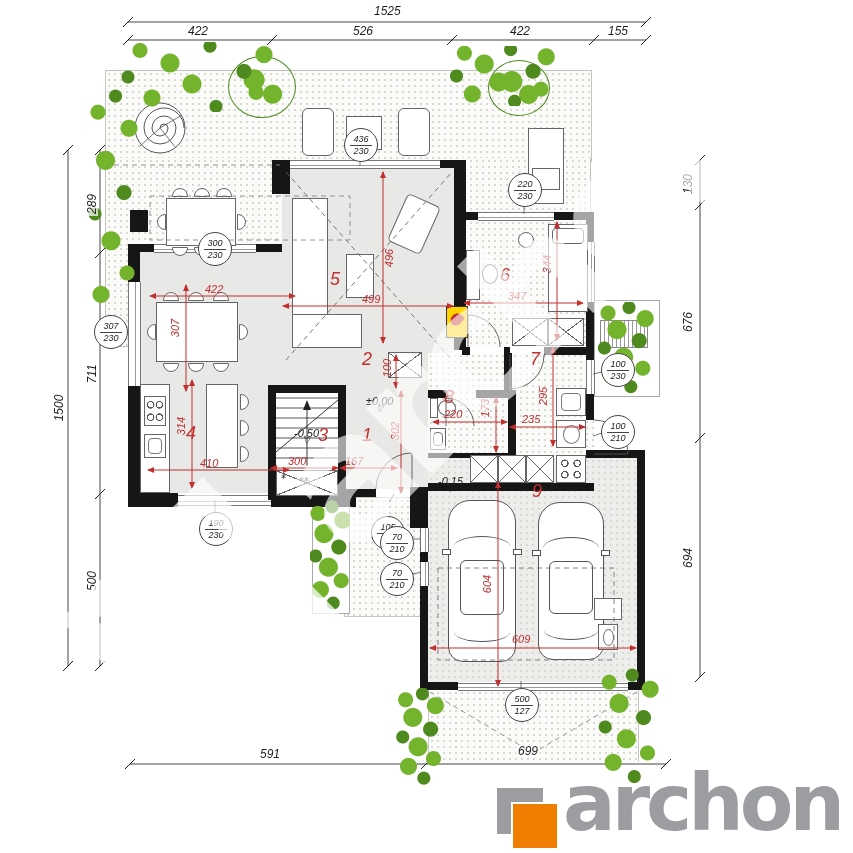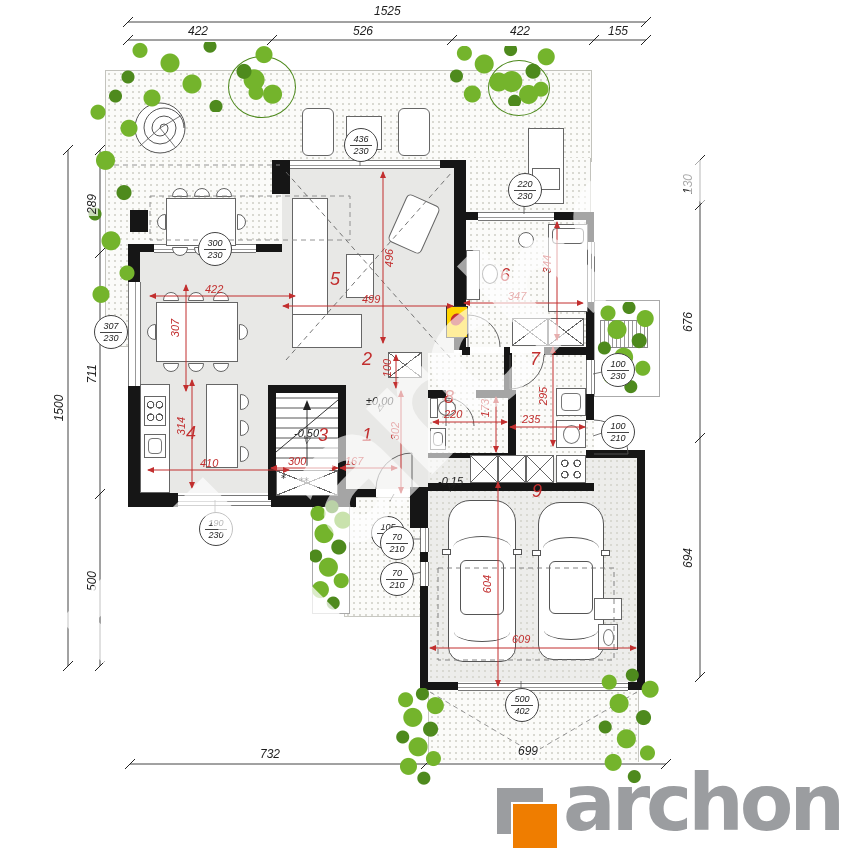--- a/index.html
+++ b/index.html
@@ -415,21 +415,21 @@
   <span class="blab" style="left:351px;top:25px">526</span>
   <span class="blab" style="left:508px;top:25px">422</span>
   <span class="blab" style="left:606px;top:25px">155</span>
   <span class="blab vert" style="left:44px;top:402px">1500</span>
   <span class="blab vert" style="left:80px;top:198px">289</span>
   <span class="blab vert" style="left:80px;top:368px">711</span>
   <span class="blab vert" style="left:80px;top:575px">500</span>
   <span class="blab vert" style="left:676px;top:178px">130</span>
   <span class="blab vert" style="left:676px;top:316px">676</span>
   <span class="blab vert" style="left:676px;top:552px">694</span>
-  <span class="blab" style="left:258px;top:748px">732</span>
+  <span class="blab" style="left:258px;top:748px">591</span>
   <span class="blab" style="left:516px;top:745px">699</span>
 
   <div class="olabel" style="left:344px;top:128px">
     <span>436</span>
     <span class="ob">230</span>
   </div>
   <div class="olabel" style="left:198px;top:232px">
     <span>300</span>
     <span class="ob">230</span>
   </div>
@@ -460,21 +460,21 @@
   <div class="olabel" style="left:380px;top:526px">
     <span>70</span>
     <span class="ob">210</span>
   </div>
   <div class="olabel" style="left:380px;top:562px">
     <span>70</span>
     <span class="ob">210</span>
   </div>
   <div class="olabel" style="left:505px;top:688px">
     <span>500</span>
-    <span class="ob">402</span>
+    <span class="ob">127</span>
   </div>
 
   <div class="plant" style="left:100px;top:42px;width:200px;height:70px"></div>
   <div class="plant" style="left:88px;top:80px;width:50px;height:268px"></div>
   <div class="shrub" style="left:228px;top:56px;width:66px;height:60px"></div>
   <div class="plant" style="left:438px;top:46px;width:132px;height:60px"></div>
   <div class="shrub" style="left:488px;top:60px;width:60px;height:54px"></div>
   <div class="plant" style="left:596px;top:302px;width:60px;height:92px"></div>
   <div class="plant" style="left:310px;top:500px;width:40px;height:112px"></div>
   <div class="plant" style="left:596px;top:668px;width:66px;height:118px"></div>

